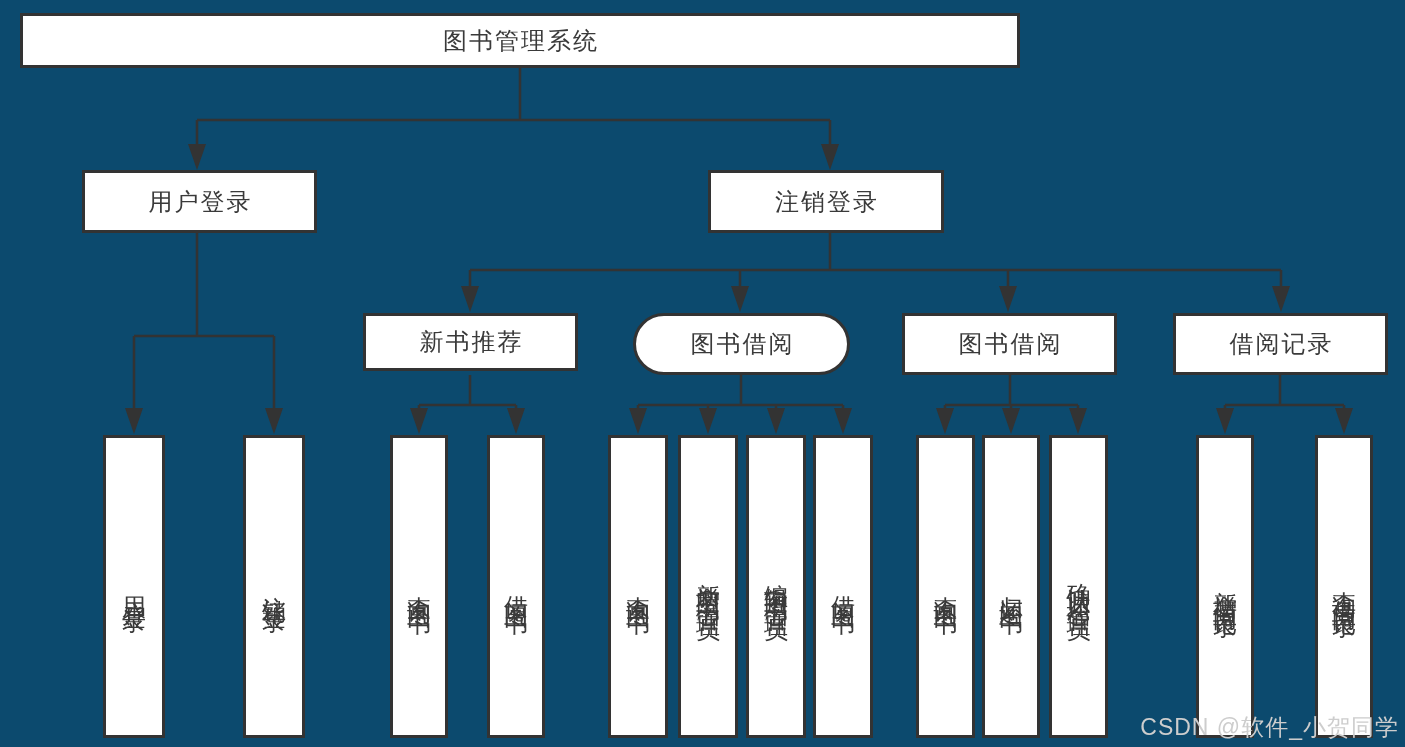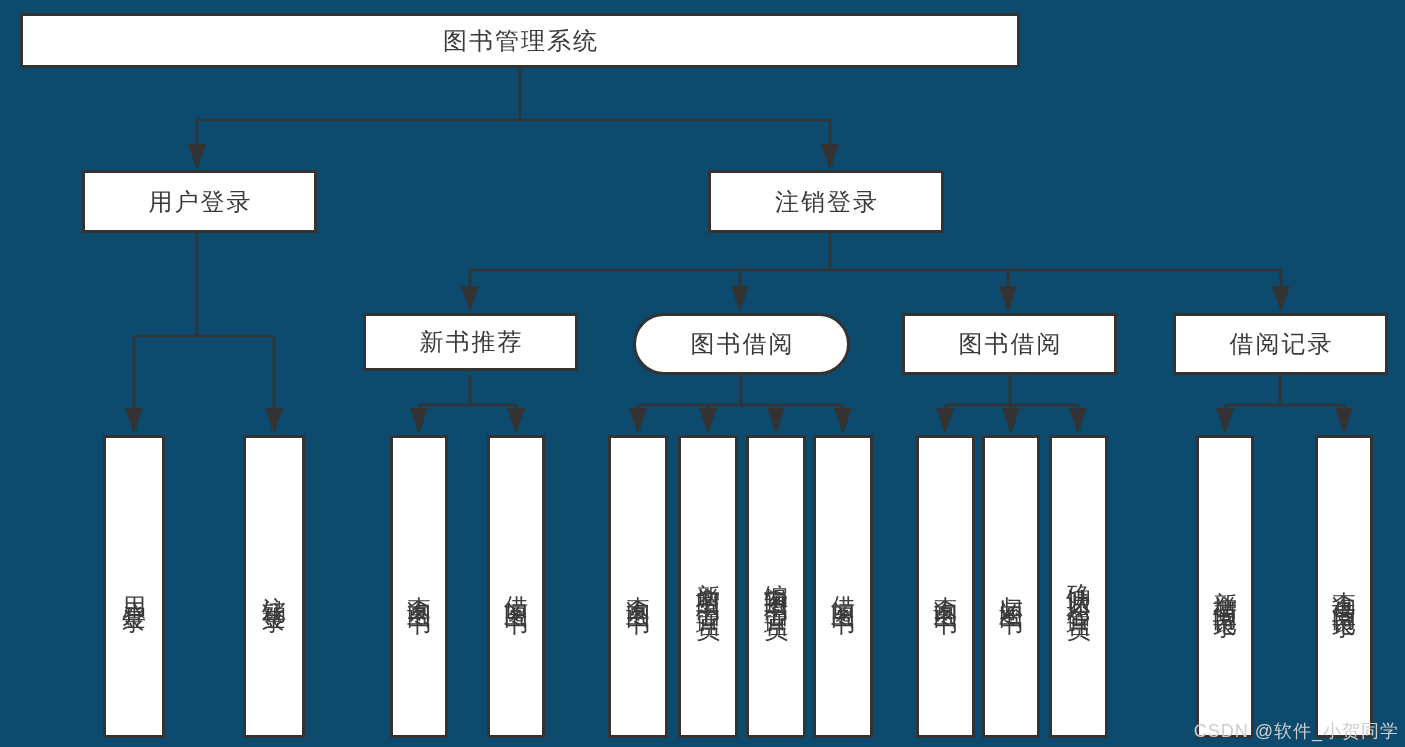--- a/index.html
+++ b/index.html
@@ -67,21 +67,21 @@
   .l-d2 { left: 982px;  width: 58px; }
   .l-d3 { left: 1049px; width: 59px; }
   .l-e1 { left: 1196px; width: 58px; }
   .l-e2 { left: 1315px; width: 58px; }
   .watermark {
     position: absolute;
     right: 6px;
     bottom: 4px;
     z-index: 5;
     color: #cdcdcd;
-    font-size: 18px;
+    font-size: 23px;
     letter-spacing: 1px;
     white-space: nowrap;
   }
 </style>
 </head>
 <body>
 
 <div class="stage">
 
   <svg class="connectors" viewBox="0 0 1405 747" xmlns="http://www.w3.org/2000/svg">

